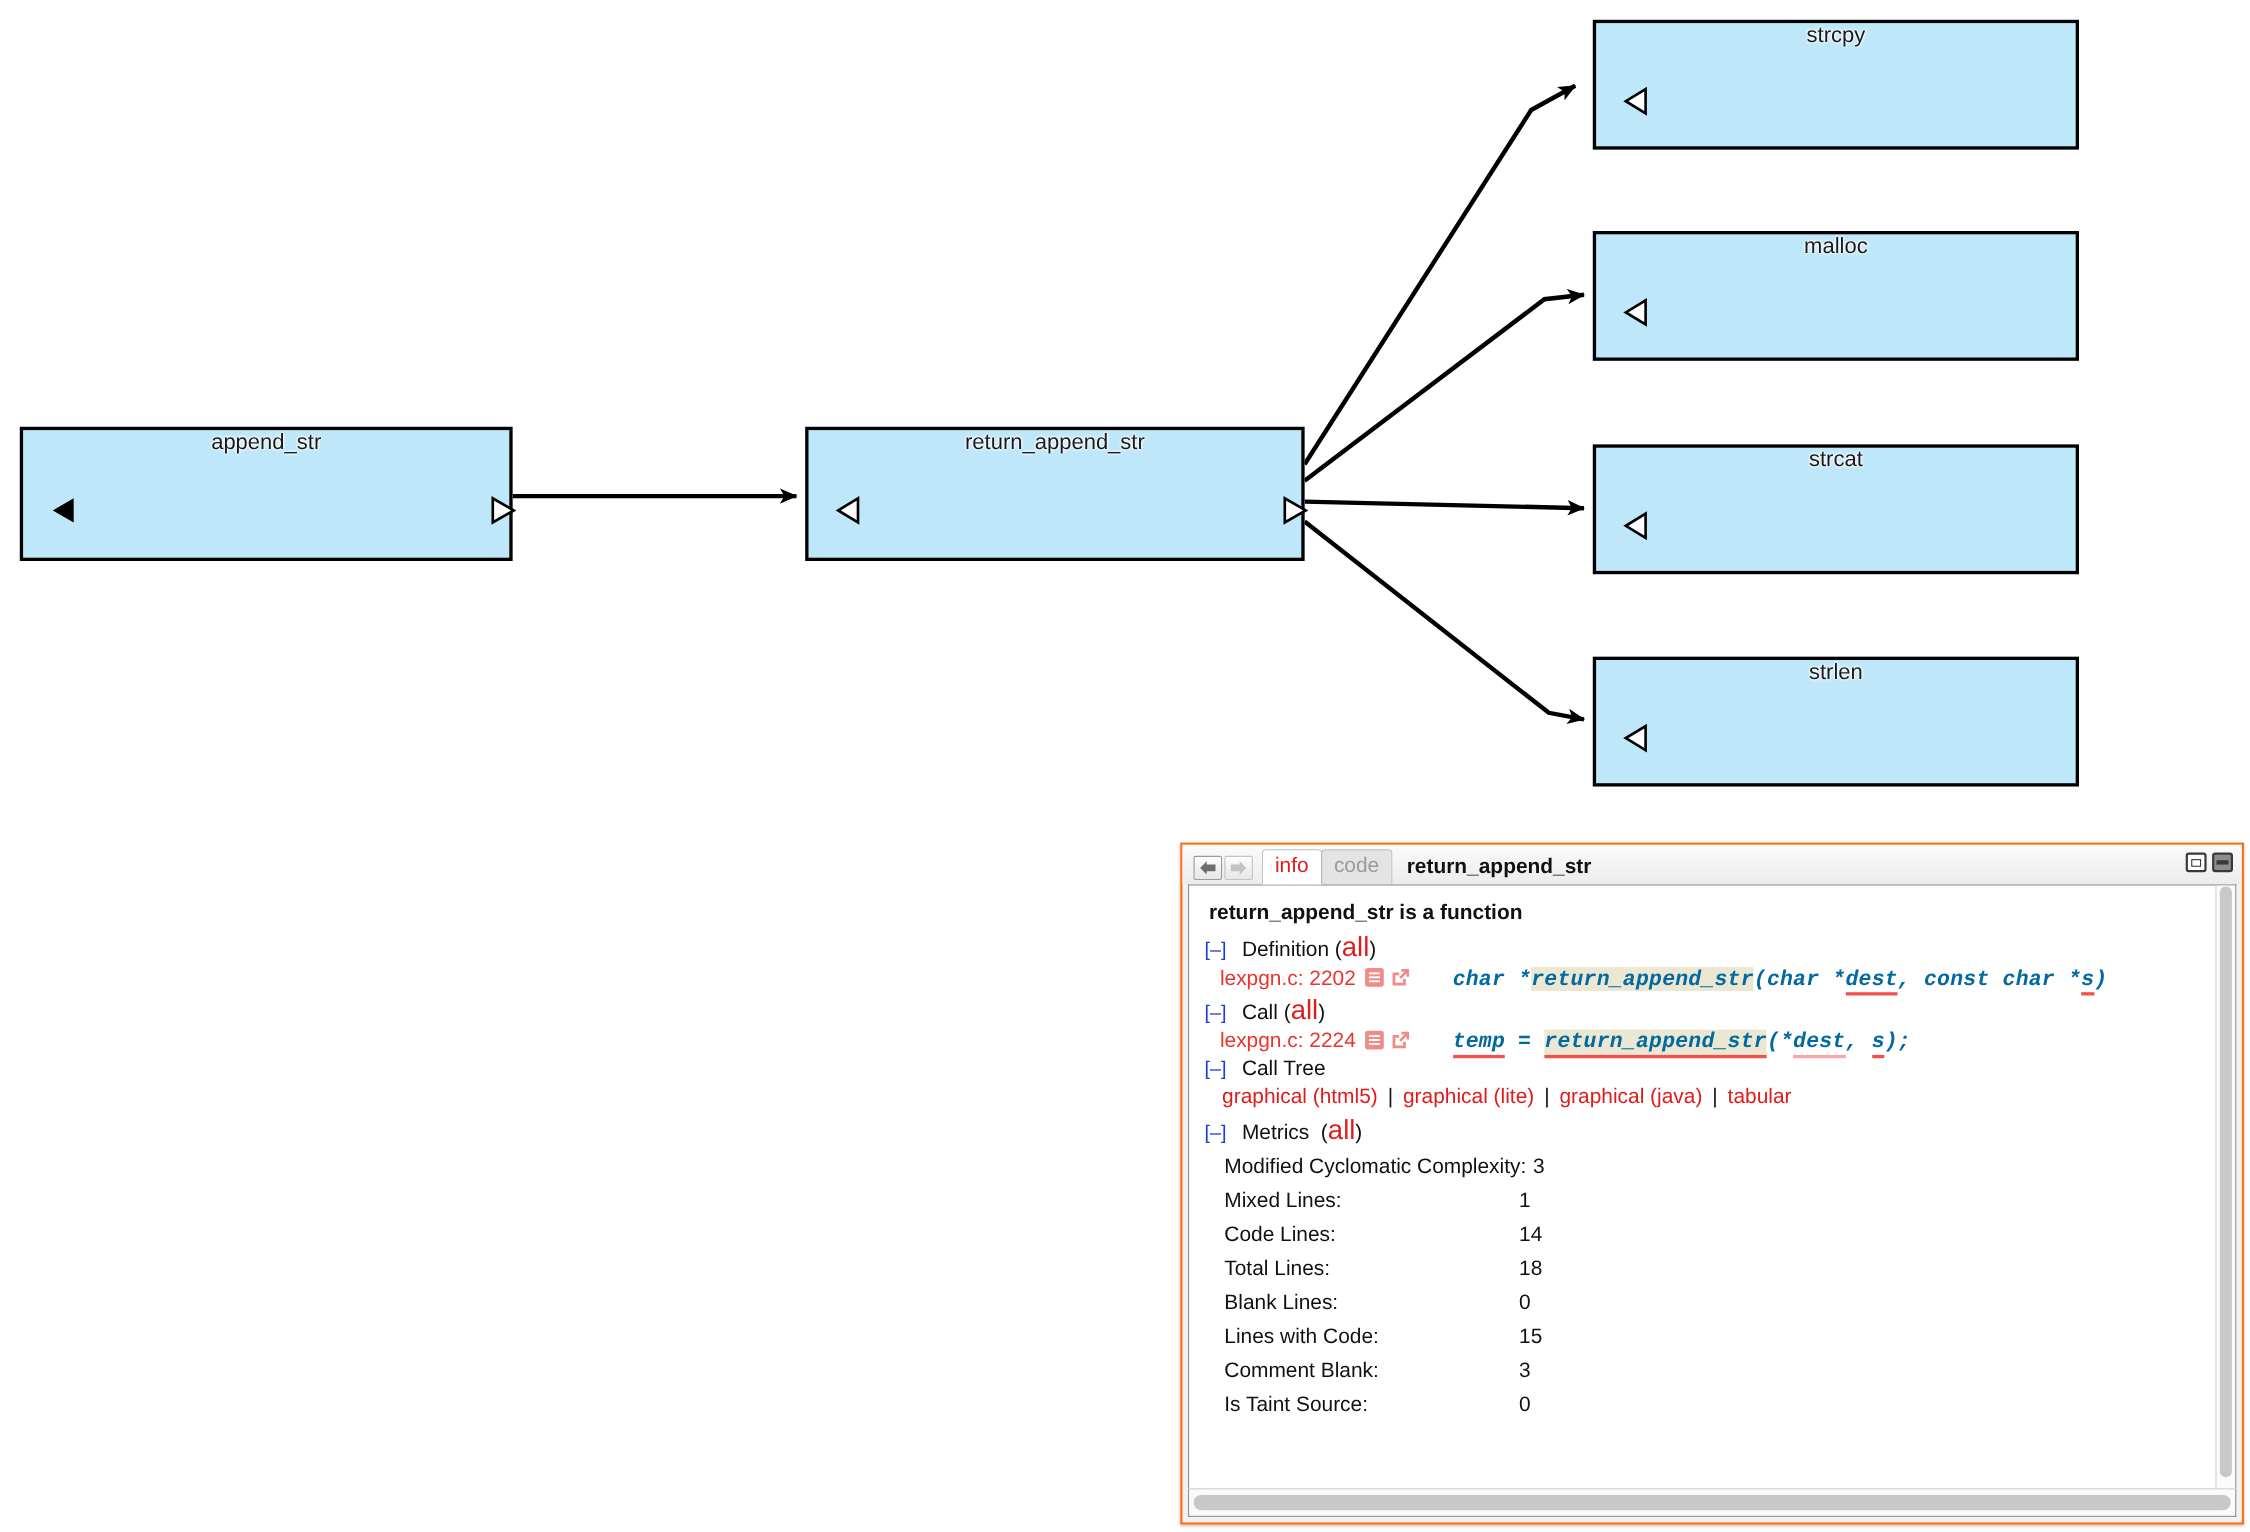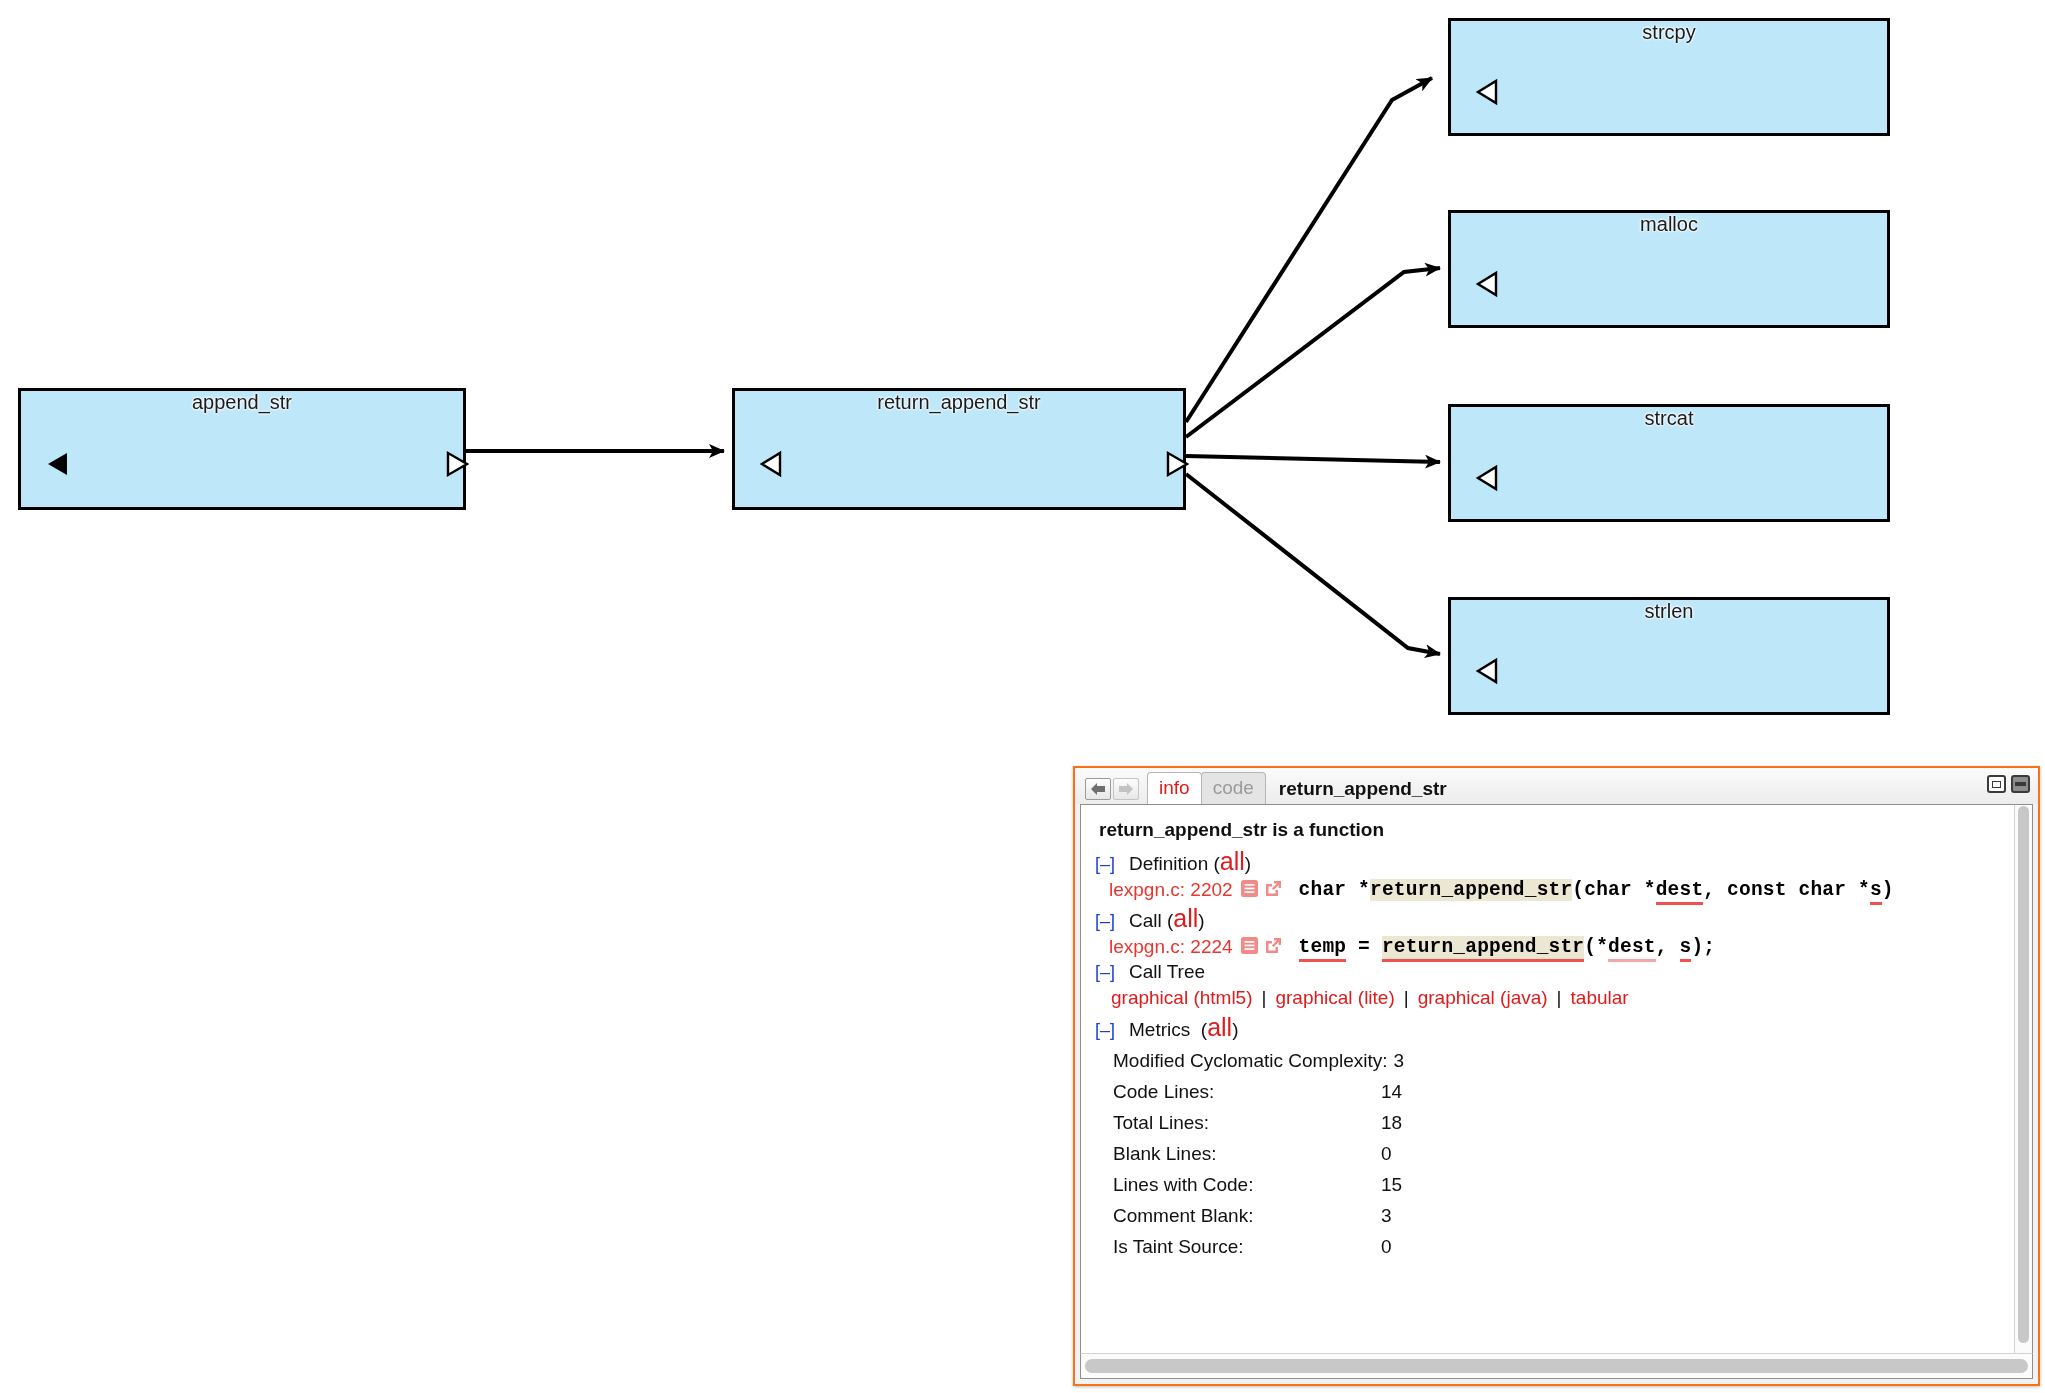--- a/index.html
+++ b/index.html
@@ -251,23 +251,24 @@
   .mini-icons {
     display: inline-flex;
     gap: 5px;
     margin-left: 7px;
     align-items: center;
   }
   .code {
     font-family: "Liberation Mono", monospace;
     font-weight: bold;
     font-size: 19.5px;
-    color: #000000;
-    margin-left: 16px;
+    color: #0369a1;
+    margin-left: 38px;
     letter-spacing: 0.2px;
+    font-style: italic;
   }
   .hl { background: #ece7d3; }
   .u-strong { border-bottom: 3px solid #f0514e; padding-bottom: 1px; }
   .u-light  { border-bottom: 3px solid #f7a8a6; padding-bottom: 1px; }
   .links-row {
     margin: 4px 0 4px 16px;
     font-size: 19px;
     color: #e01b1b;
     white-space: nowrap;
   }
@@ -476,20 +477,24 @@
           <span class="all-link">all</span>
           <span class="paren">)</span>
       </div>
 
       <div class="metrics">
         <div class="metric inline">
           <span class="mname">Modified Cyclomatic Complexity:</span>
           <span class="mval">3</span>
         </div>
         <div class="metric col">
+          <span class="mname">Mixed Lines:</span>
+          <span class="mval">1</span>
+        </div>
+        <div class="metric col">
           <span class="mname">Code Lines:</span>
           <span class="mval">14</span>
         </div>
         <div class="metric col">
           <span class="mname">Total Lines:</span>
           <span class="mval">18</span>
         </div>
         <div class="metric col">
           <span class="mname">Blank Lines:</span>
           <span class="mval">0</span>

